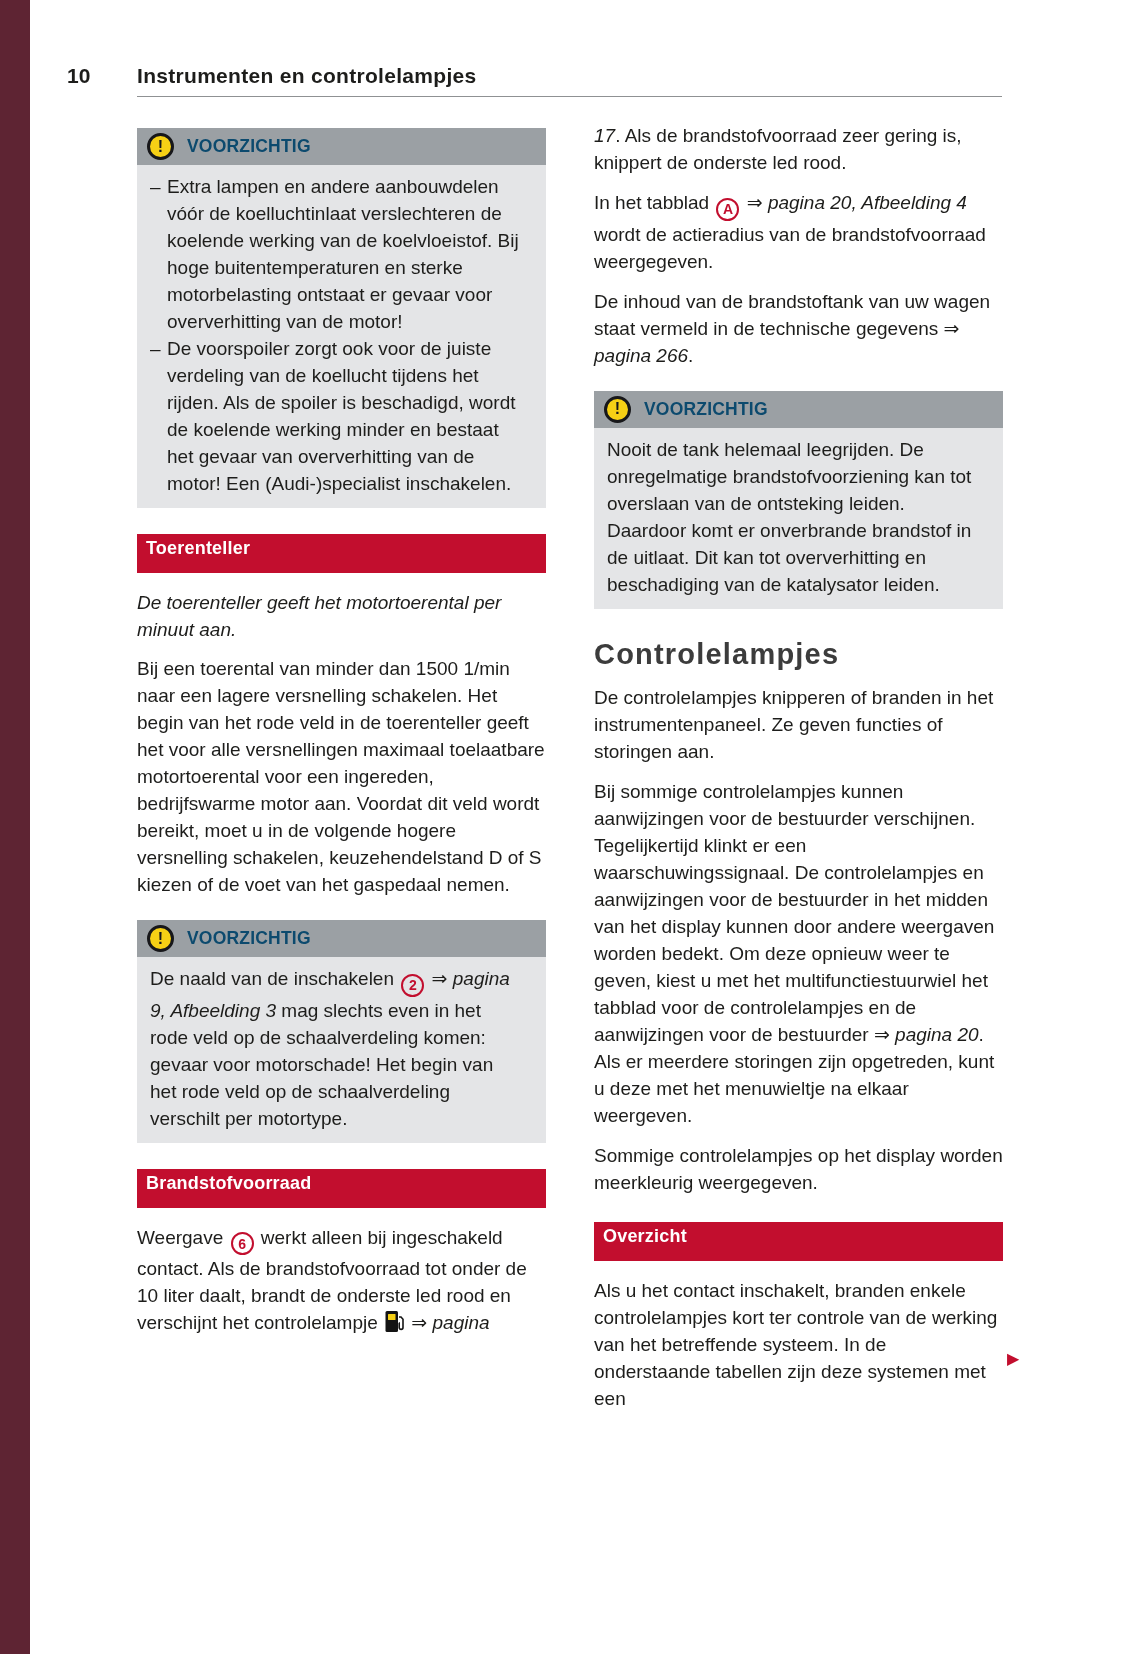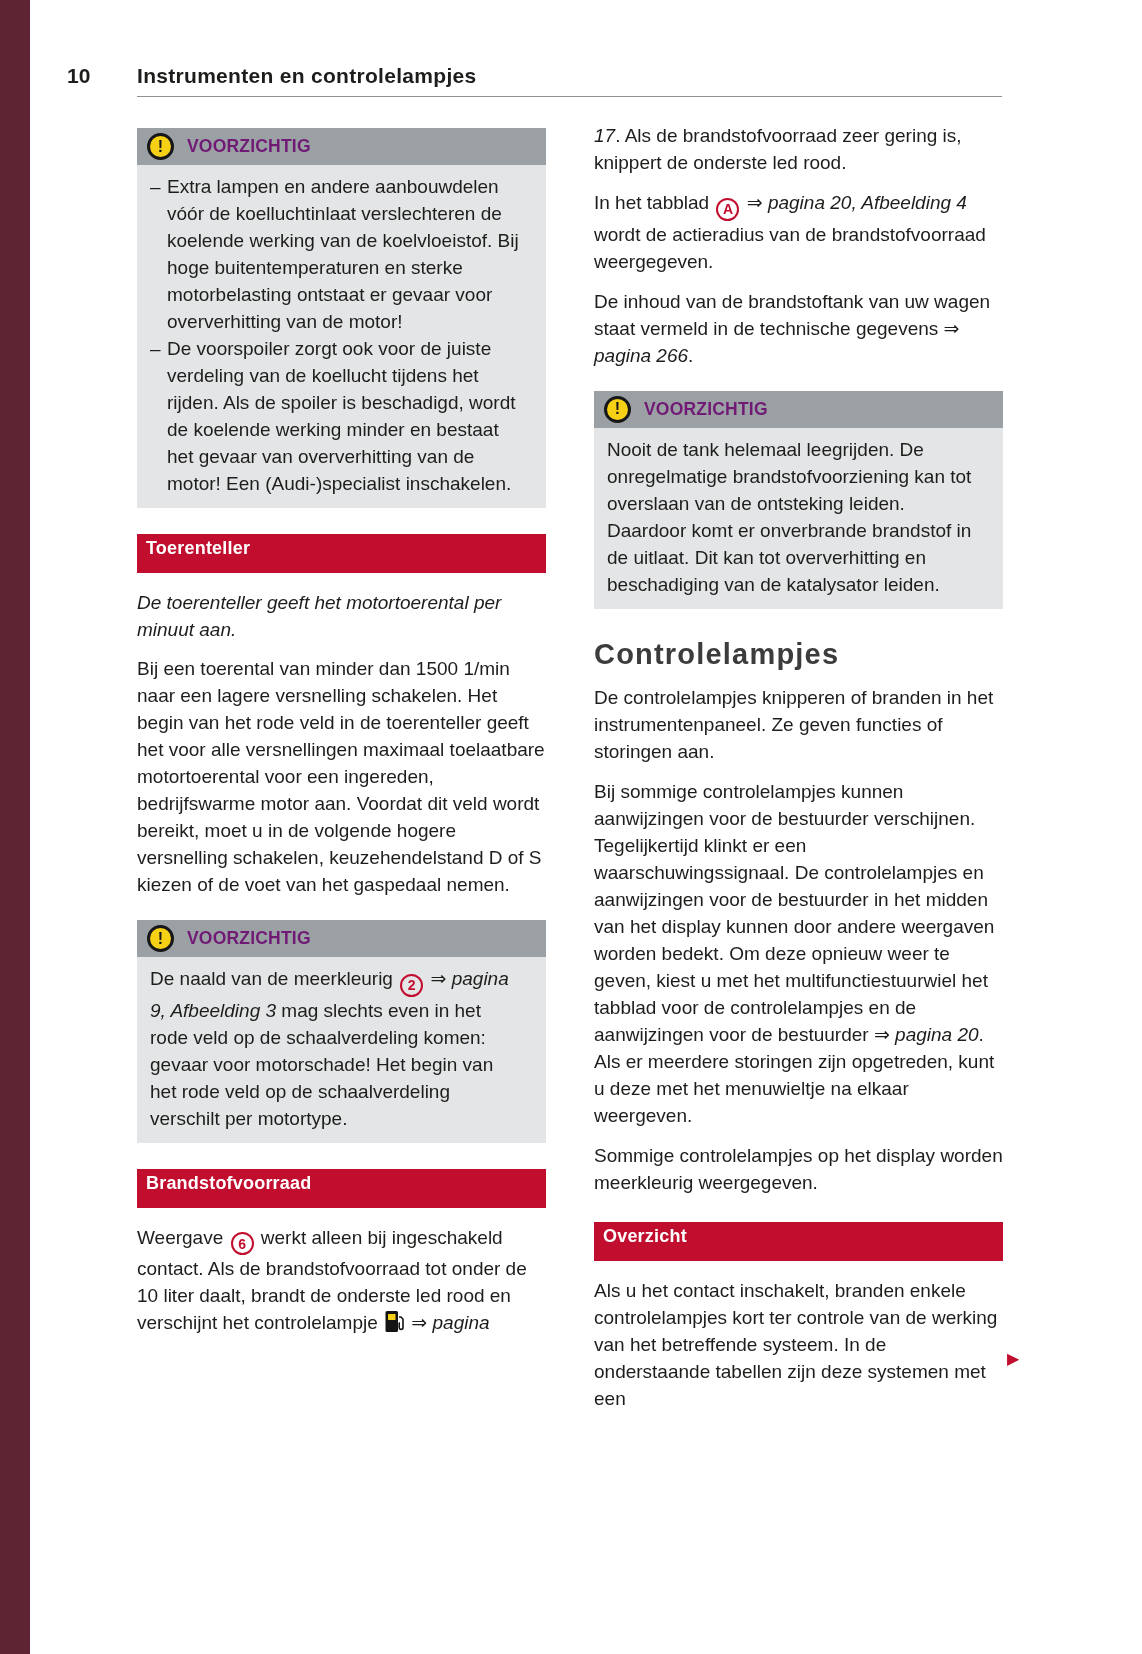--- a/index.html
+++ b/index.html
@@ -17,21 +17,21 @@
   .col-right{left:594px;}
   .col p{margin:0 0 13px;}
   .col-right > p:first-child{margin-top:4px;}
   .lead{font-style:italic;margin:16px 0 12px !important;}
   .it{font-style:italic;}
   .red-bar{background:#c20e2e;color:#ffffff;font-size:18px;font-weight:bold;line-height:29px;height:39px;padding:0 0 0 9px;margin:26px 0 16px;letter-spacing:0.2px;}
   .big-heading{font-size:29px;line-height:34px;font-weight:bold;color:#3c3c3c;letter-spacing:1.2px;margin:28px 0 13px;}
   .note{margin:22px 0 24px;}
   .col-left .note:first-child{margin-top:10px;}
   .note-head{background:#9ba0a4;min-height:37px;display:flex;align-items:center;gap:13px;padding:0 10px;}
-  .note-title{font-weight:bold;font-size:17.5px;color:#701a75;letter-spacing:0.2px;}
+  .note-title{font-weight:bold;font-size:17.5px;color:#0c4a6e;letter-spacing:0.2px;}
   .note-body{background:#e4e5e7;padding:8px 24px 11px 13px;}
   .note-body p{margin:0;}
   .dash-item{position:relative;padding-left:17px;}
   .dash{position:absolute;left:0;top:0;}
   .warn-icon{flex:none;box-sizing:border-box;width:27px;height:27px;border-radius:50%;background:#f6d015;border:3px solid #17171a;color:#17171a;font-weight:bold;font-size:16px;display:inline-flex;align-items:center;justify-content:center;line-height:1;}
   .eco-icon{flex:none;width:27px;height:27px;display:inline-flex;}
   .ref-circle{display:inline-flex;align-items:center;justify-content:center;box-sizing:border-box;width:23px;height:23px;border:2px solid #c20e2e;border-radius:50%;color:#c20e2e;font-size:14px;font-weight:bold;line-height:1;vertical-align:-5px;margin:0 2px;}
   .fuel-icon{display:inline-block;vertical-align:-4px;margin:0 2px;width:19px;height:23px;}
   .continue-marker{position:absolute;left:1007px;top:1351px;color:#c20e2e;font-size:16px;line-height:16px;}
 </style>
@@ -68,21 +68,21 @@
   <p class="lead">De toerenteller geeft het motortoerental per minuut aan.</p>
 
   <p>Bij een toerental van minder dan 1500 1/min naar een lagere versnelling schakelen. Het begin van het rode veld in de toerenteller geeft het voor alle versnellingen maximaal toelaatbare motortoerental voor een ingereden, bedrijfswarme motor aan. Voordat dit veld wordt bereikt, moet u in de volgende hogere versnelling schakelen, keuzehendelstand D of S kiezen of de voet van het gaspedaal nemen.</p>
 
   <section class="note">
     <div class="note-head">
       <span class="warn-icon">!</span>
       <span class="note-title">VOORZICHTIG</span>
     </div>
     <div class="note-body">
-      <p><span>De naald van de meerkleurig </span><span class="ref-circle">2</span><span class="it"> ⇒ pagina 9, Afbeelding 3</span><span> mag slechts even in het rode veld op de schaalverdeling komen: gevaar voor motorschade! Het begin van het rode veld op de schaalverdeling verschilt per motortype.</span></p>
+      <p><span>De naald van de inschakelen </span><span class="ref-circle">2</span><span class="it"> ⇒ pagina 9, Afbeelding 3</span><span> mag slechts even in het rode veld op de schaalverdeling komen: gevaar voor motorschade! Het begin van het rode veld op de schaalverdeling verschilt per motortype.</span></p>
     </div>
   </section>
 
 
   <h2 class="red-bar">Brandstofvoorraad</h2>
 
   <p><span>Weergave </span><span class="ref-circle">6</span><span> werkt alleen bij ingeschakeld contact. Als de brandstofvoorraad tot onder de 10 liter daalt, brandt de onderste led rood en verschijnt het controlelampje </span><span class="fuel-icon"><svg width="19" height="23" viewBox="0 0 19 23">
           <rect x="0.5" y="1" width="12.5" height="21" rx="1.5" fill="#141414"></rect>
           <rect x="3" y="4" width="7.5" height="6" rx="0.5" fill="#f6d015"></rect>
           <path d="M14 7 h2 l2 2.2 v8.3 a1.9 1.9 0 0 1 -3.8 0 v-4.5 h-0.4" fill="none" stroke="#141414" stroke-width="1.6"></path>

